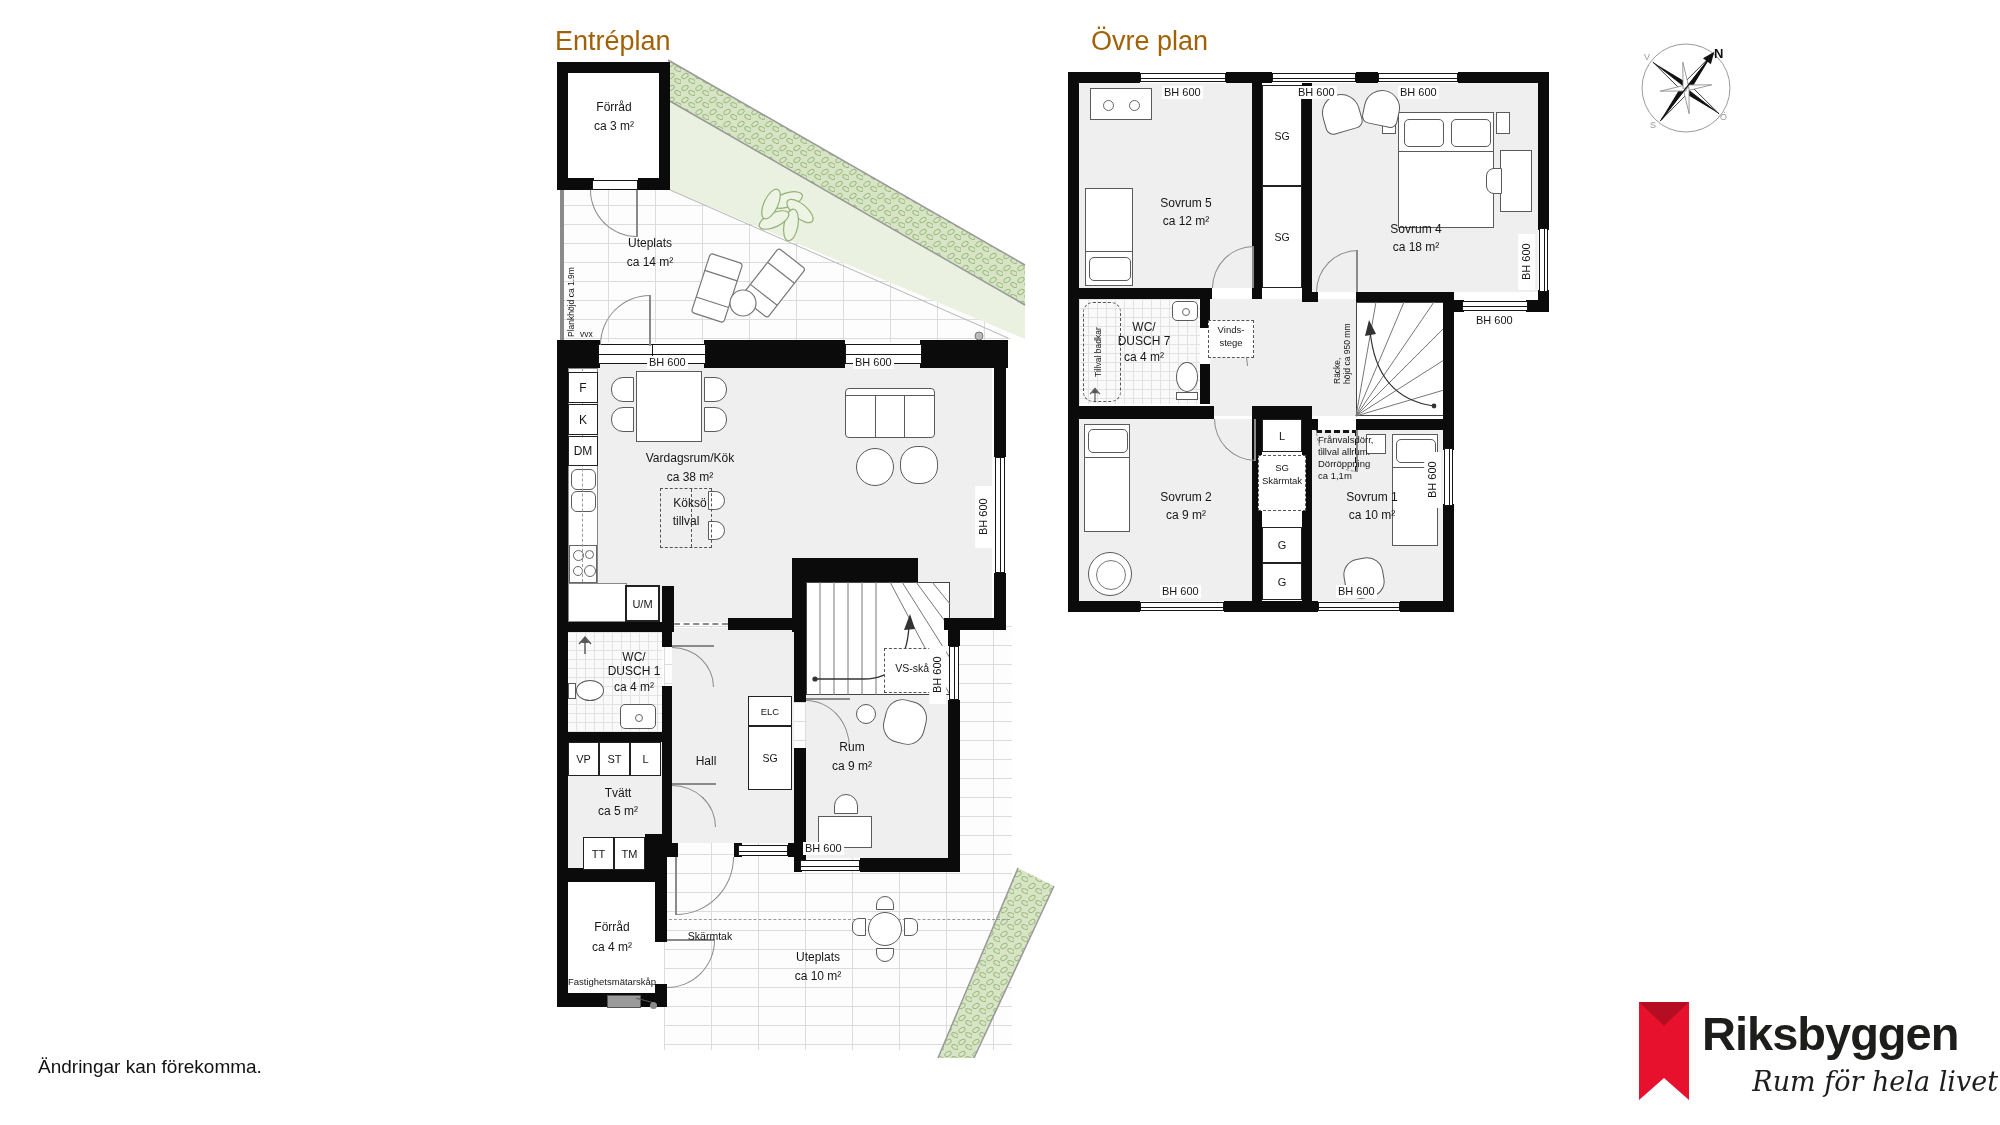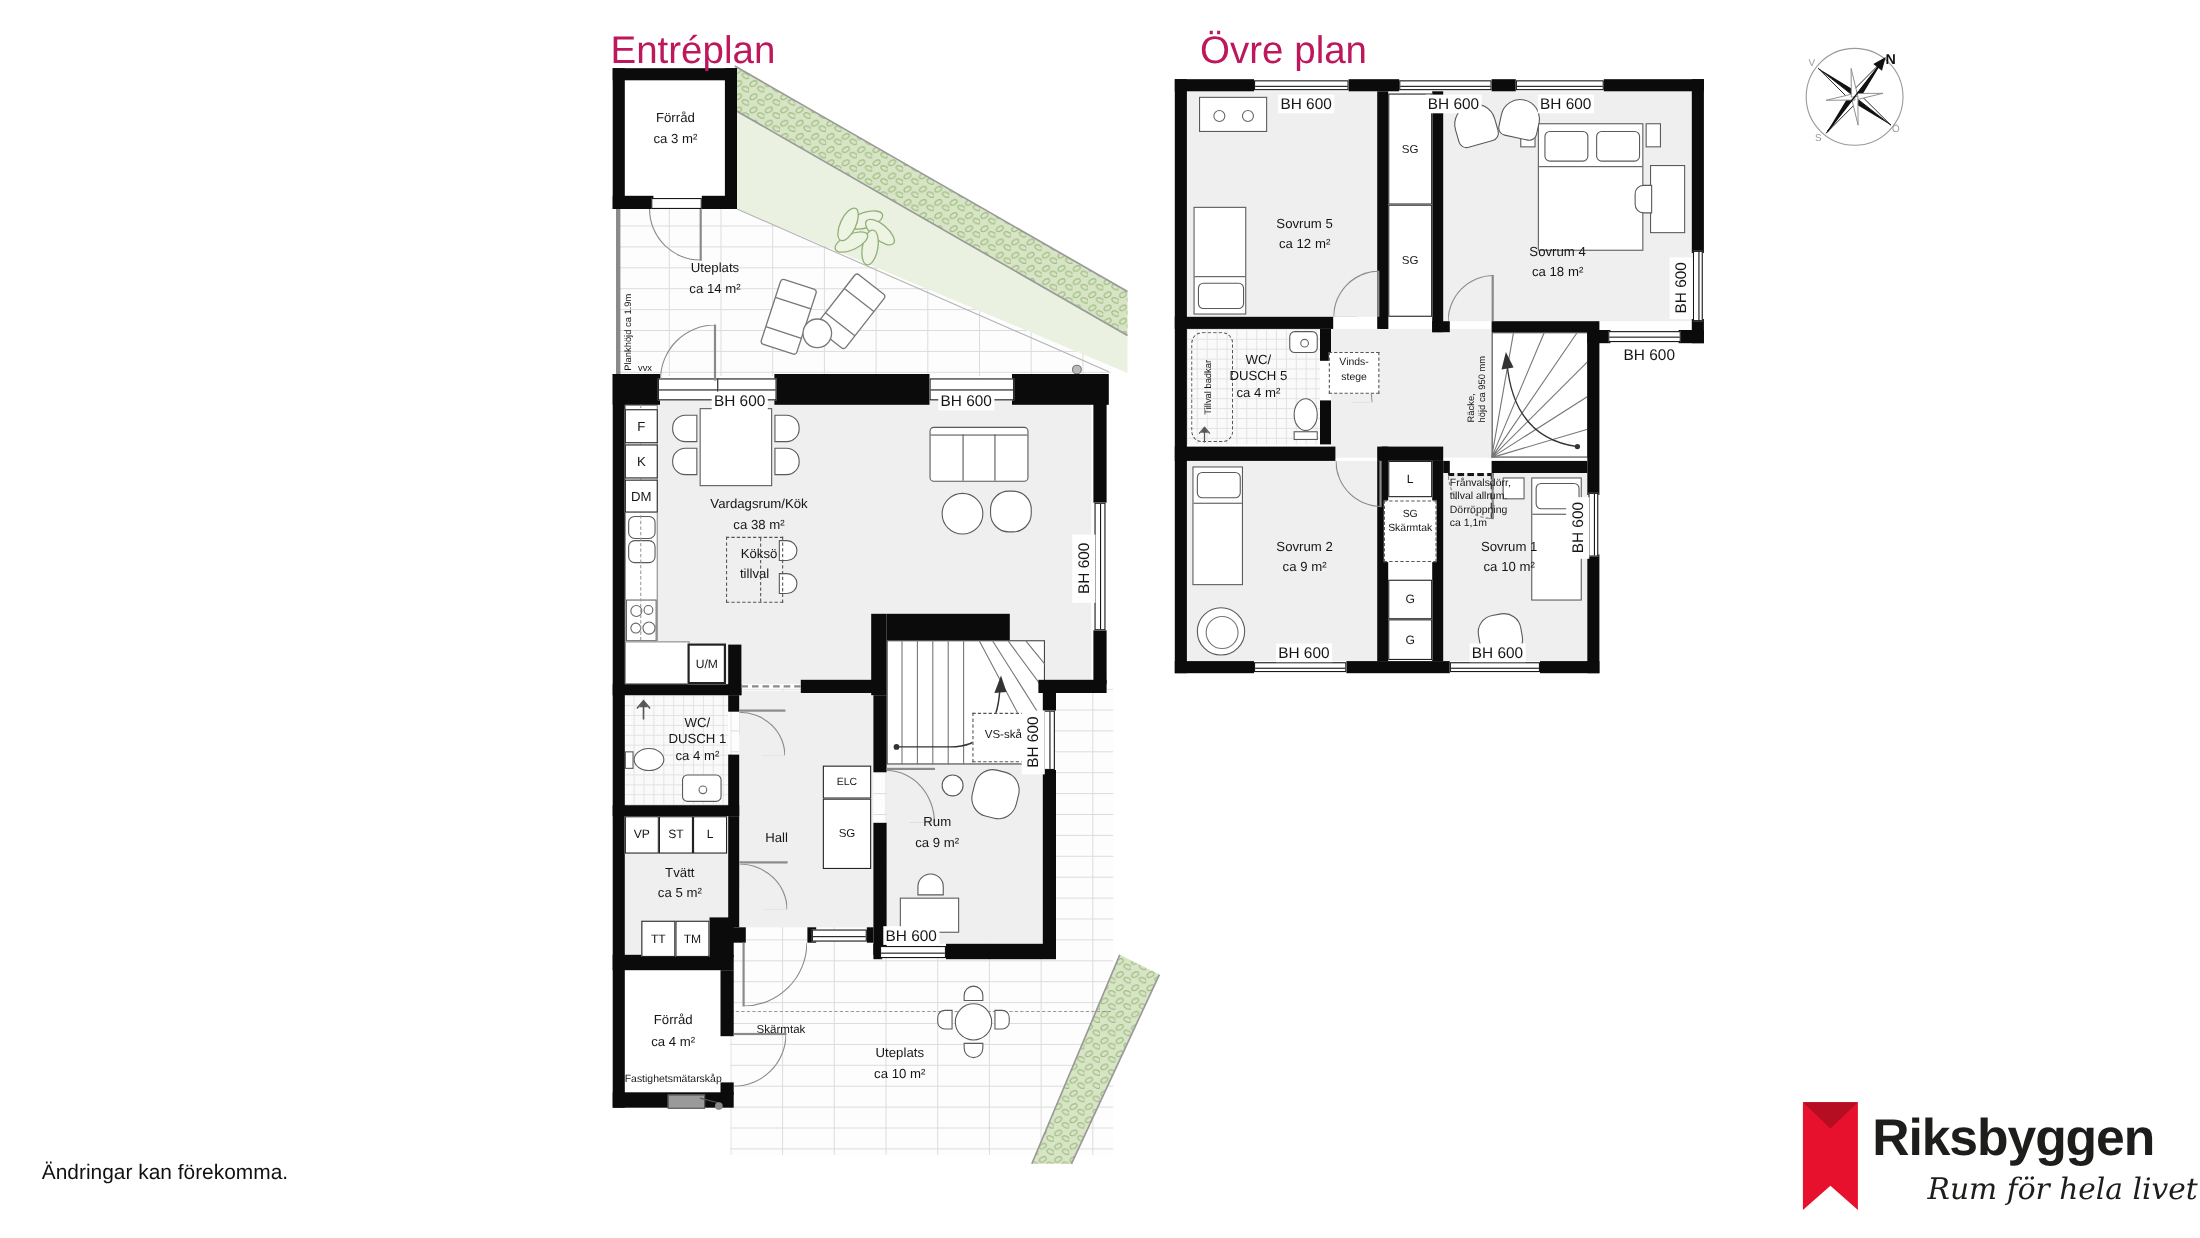--- a/index.html
+++ b/index.html
@@ -14,38 +14,38 @@
          background-size:47px 19px}
   .bath{position:absolute;background-color:#fafafa;z-index:3;
         background-image:linear-gradient(to right,#e3e3e3 1px,transparent 1px),
                          linear-gradient(to bottom,#e3e3e3 1px,transparent 1px);
         background-size:9px 9px}
   .win{position:absolute;background:#fff;border:1px solid #161616;box-sizing:border-box;z-index:6}
   .win i{position:absolute;left:0;right:0;top:50%;height:1px;background:#161616}
   .winv i{left:50%;top:0;bottom:0;width:1px;height:auto}
   .lb{position:absolute;font-size:12px;line-height:1.2;text-align:center;white-space:nowrap;z-index:9}
   .s8{font-size:8.5px}.s9{font-size:9.5px}.s10{font-size:10.5px}
-  .bh{font-size:14px;background:#fff;padding:0 2px;z-index:9}
+  .bh{font-size:11px;background:#fff;padding:0 2px;z-index:9}
   .vert{writing-mode:vertical-rl;transform:rotate(180deg)}
   .box{position:absolute;background:#fff;border:1.5px solid #222;box-sizing:border-box;z-index:6;
        display:flex;align-items:center;justify-content:center;font-size:12px}
   .furn{position:absolute;background:#fff;border:1.4px solid #5a5a5a;box-sizing:border-box;z-index:4}
   .round{border-radius:50%}
   .dashbox{position:absolute;border:1.5px dashed #555;box-sizing:border-box;z-index:6}
   .arc{position:absolute;border:1.3px solid #8a8a8a;box-sizing:border-box;z-index:6;background:transparent}
   .a-tl{border-right:none;border-bottom:none;border-top-left-radius:100% 100%}
   .a-tr{border-left:none;border-bottom:none;border-top-right-radius:100% 100%}
   .a-bl{border-right:none;border-top:none;border-bottom-left-radius:100% 100%}
   .a-br{border-left:none;border-top:none;border-bottom-right-radius:100% 100%}
   .dashed{border-style:dashed}
   .leaf{position:absolute;background:#8a8a8a;z-index:6}
   .dline{position:absolute;border-top:2px dashed #8a8a8a;z-index:6}
   .pil{position:absolute;background:#fff;border:1px solid #5a5a5a;border-radius:5px}
   .bl{position:absolute;border-top:1px solid #5a5a5a}
-  .title{position:absolute;font-size:35px;color:#be185d;z-index:9}
+  .title{position:absolute;font-size:27px;color:#a16207;z-index:9}
   svg{position:absolute;overflow:visible}
 </style>
 </head>
 <body>
 
 <div id="stage">
 
   
   <div style="display:contents">
     <div class="title" style="left:555px;top:26px">Entréplan</div>
@@ -441,21 +441,21 @@
     <svg style="left:1086px;top:386px;z-index:5" width="18" height="18" viewBox="0 0 18 22">
       <path d="M9 20 V8 M3 10 L9 3 L15 10" stroke="#555" fill="none" stroke-width="1.4"></path>
       <path d="M9 3 L5 9 H13 Z" fill="#555"></path>
     </svg>
     <div class="furn" style="left:1172px;top:301px;width:26px;height:20px;border-radius:5px">
       <i class="abs" style="left:9px;top:6px;width:6px;height:6px;border:1px solid #666;border-radius:50%"></i>
     </div>
     <div class="furn" style="left:1176px;top:362px;width:22px;height:30px;border-radius:50%"></div>
     <div class="furn" style="left:1176px;top:392px;width:22px;height:8px"></div>
     <div class="lb" style="left:1116px;top:320px;width:56px">WC/</div>
-    <div class="lb" style="left:1108px;top:334px;width:72px">DUSCH 5</div>
+    <div class="lb" style="left:1108px;top:334px;width:72px">DUSCH 7</div>
     <div class="lb" style="left:1114px;top:350px;width:60px">ca 4 m²</div>
     <div class="arc a-tr" style="left:1210px;top:330px;width:38px;height:36px"></div>
     <div class="leaf" style="left:1210px;top:328px;width:38px;height:2px"></div>
 
     
     <div class="dashbox" style="left:1208px;top:320px;width:46px;height:38px;background:#fff"></div>
     <div class="lb s9" style="left:1208px;top:324px;width:46px">Vinds-</div>
     <div class="lb s9" style="left:1208px;top:337px;width:46px">stege</div>
     <div class="abs" style="left:1332px;top:384px;transform:rotate(-90deg);transform-origin:0 0;z-index:9;width:88px">
       <div class="s8" style="font-size:8.5px;line-height:1.2"><span>Räcke,</span><br><span>höjd ca 950 mm</span></div>

